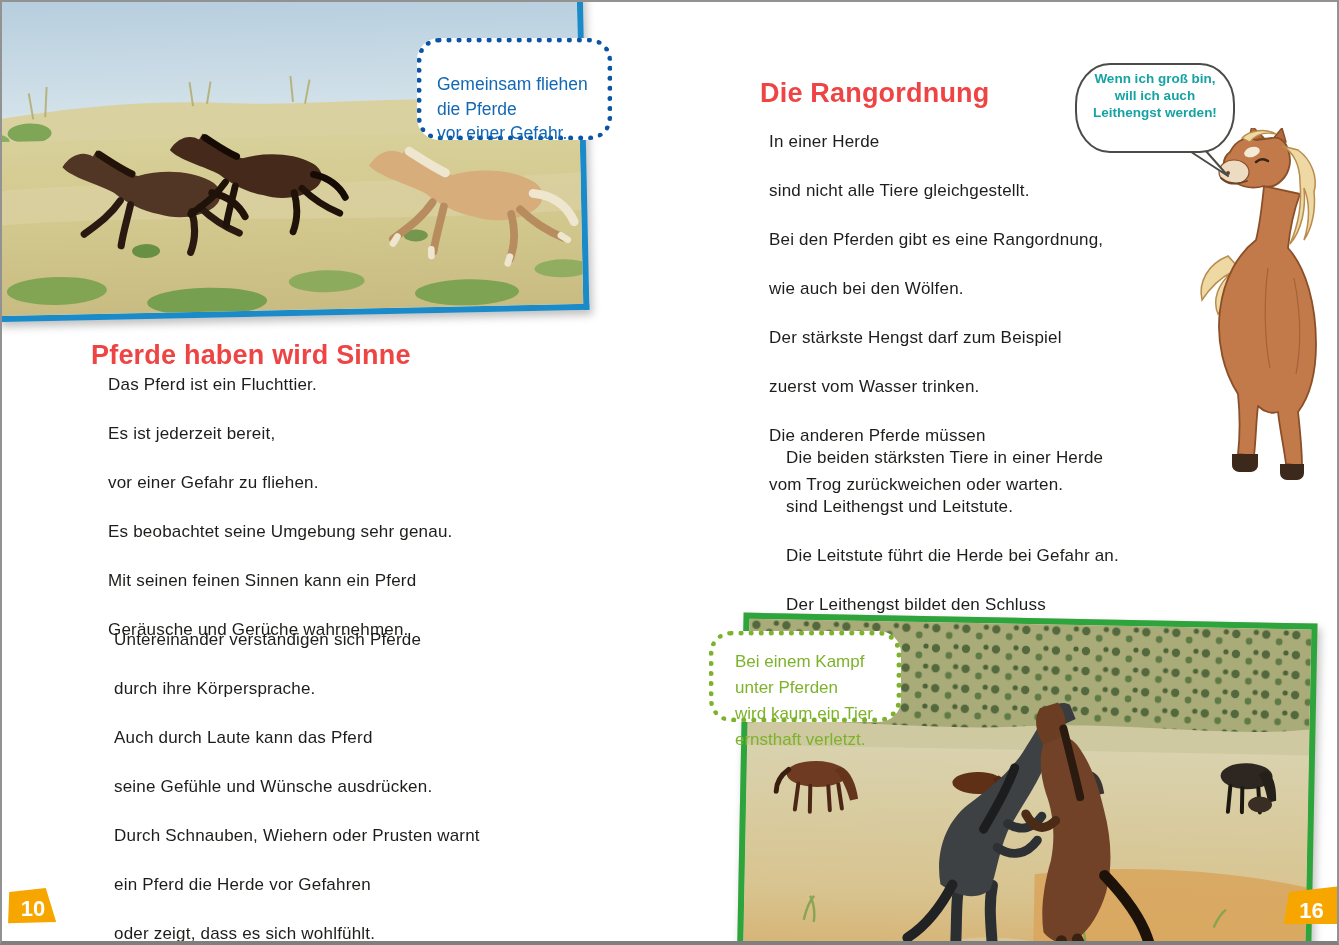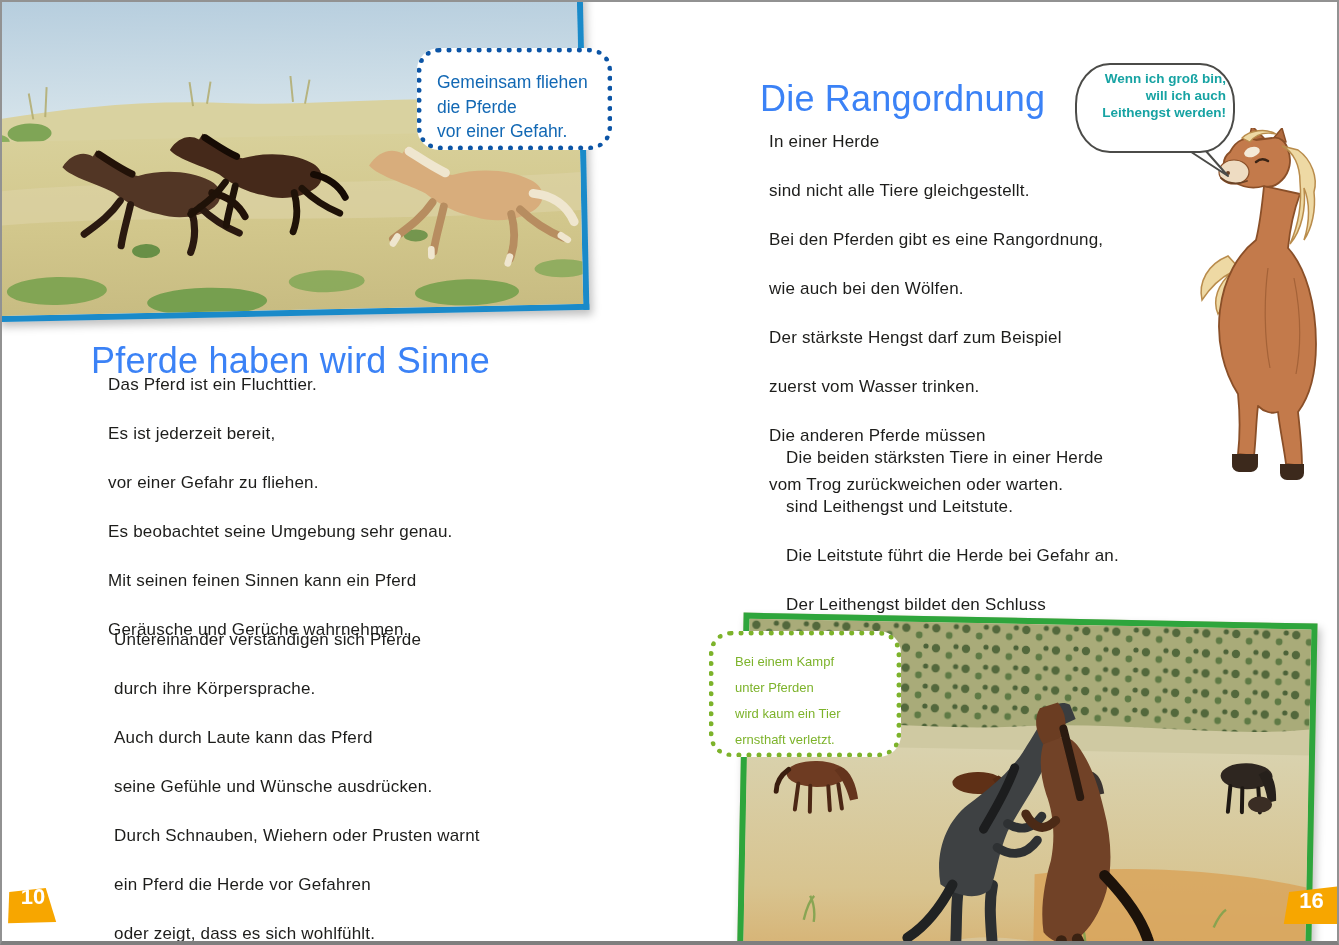--- a/index.html
+++ b/index.html
@@ -13,21 +13,21 @@
     overflow:hidden;
     font-family:"Liberation Sans","DejaVu Sans",sans-serif;
   }
   .abs{position:absolute;}
   .pre{white-space:pre-line;}
   
   .bodytext{
     font-size:17px;line-height:49px;color:#1d1d1b;letter-spacing:.2px;
   }
   .heading{
-    font-size:36px;font-weight:normal;color:#3b82f6;letter-spacing:.2px;line-height:1.1;
+    font-size:27px;font-weight:bold;color:#ef4444;letter-spacing:.2px;line-height:1.1;
   }
   
   .photo-left{
     left:-8px;top:-16px;width:592px;height:330px;box-sizing:border-box;
     border-right:6px solid #1a8ac9;border-bottom:6px solid #1a8ac9;
     transform:rotate(-1.2deg);
     box-shadow:3px 5px 8px rgba(0,0,0,.25);
     background:#cfe0ea;z-index:1;overflow:hidden;
   }
   .photo-right{
@@ -36,44 +36,44 @@
     transform:rotate(1.1deg);
     box-shadow:3px 5px 8px rgba(0,0,0,.25);
     background:#d8d0ac;z-index:1;overflow:hidden;
   }
   .photo-left svg,.photo-right svg{display:block;}
   
   .callout{
     box-sizing:border-box;background:#fff;border-radius:22px;z-index:3;
   }
   .callout.blue{
-    left:415px;top:46px;width:195px;height:102px;
+    left:415px;top:36px;width:195px;height:102px;
     border:5px dotted #0c55a6;
     color:#1268b4;font-size:17.5px;line-height:24.5px;font-weight:500;
-    padding:17px 0 0 15px;
+    padding:29px 0 0 15px;
   }
   .callout.green{
-    left:707px;top:629px;width:192px;height:126px;
+    left:707px;top:629px;width:192px;height:91px;
     border:5px dotted #7db32b;
-    color:#7db32b;font-size:13px;line-height:26px;font-weight:500;
+    color:#7db32b;font-size:17px;line-height:26px;font-weight:500;
     padding:13px 0 0 21px;
   }
   
   .bubble-svg{left:1068px;top:56px;z-index:3;}
   .bubble-text{
-    left:1082px;top:68px;width:142px;z-index:4;text-align:right;
+    left:1082px;top:68px;width:142px;z-index:4;text-align:center;
     color:#17a3a3;font-size:13.5px;line-height:17px;font-weight:bold;
   }
   
   .foal{left:1192px;top:126px;z-index:2;}
   
   .badge{
     box-sizing:border-box;background:#f7a600;color:#fff;z-index:5;
     font-size:22px;font-weight:bold;
-    display:flex;align-items:flex-start;justify-content:center;
+    display:flex;align-items:flex-end;justify-content:center;
   }
   .badge.left{
     left:2px;top:882px;width:58px;height:40px;
     clip-path:polygon(9% 20%,72% 10%,90% 95%,7% 98%);
     padding-bottom:2px;
   }
   .badge.right{
     left:1280px;top:884px;width:59px;height:38px;
     clip-path:polygon(12% 16%,100% 0,100% 100%,3% 100%);
     padding-top:2px;

